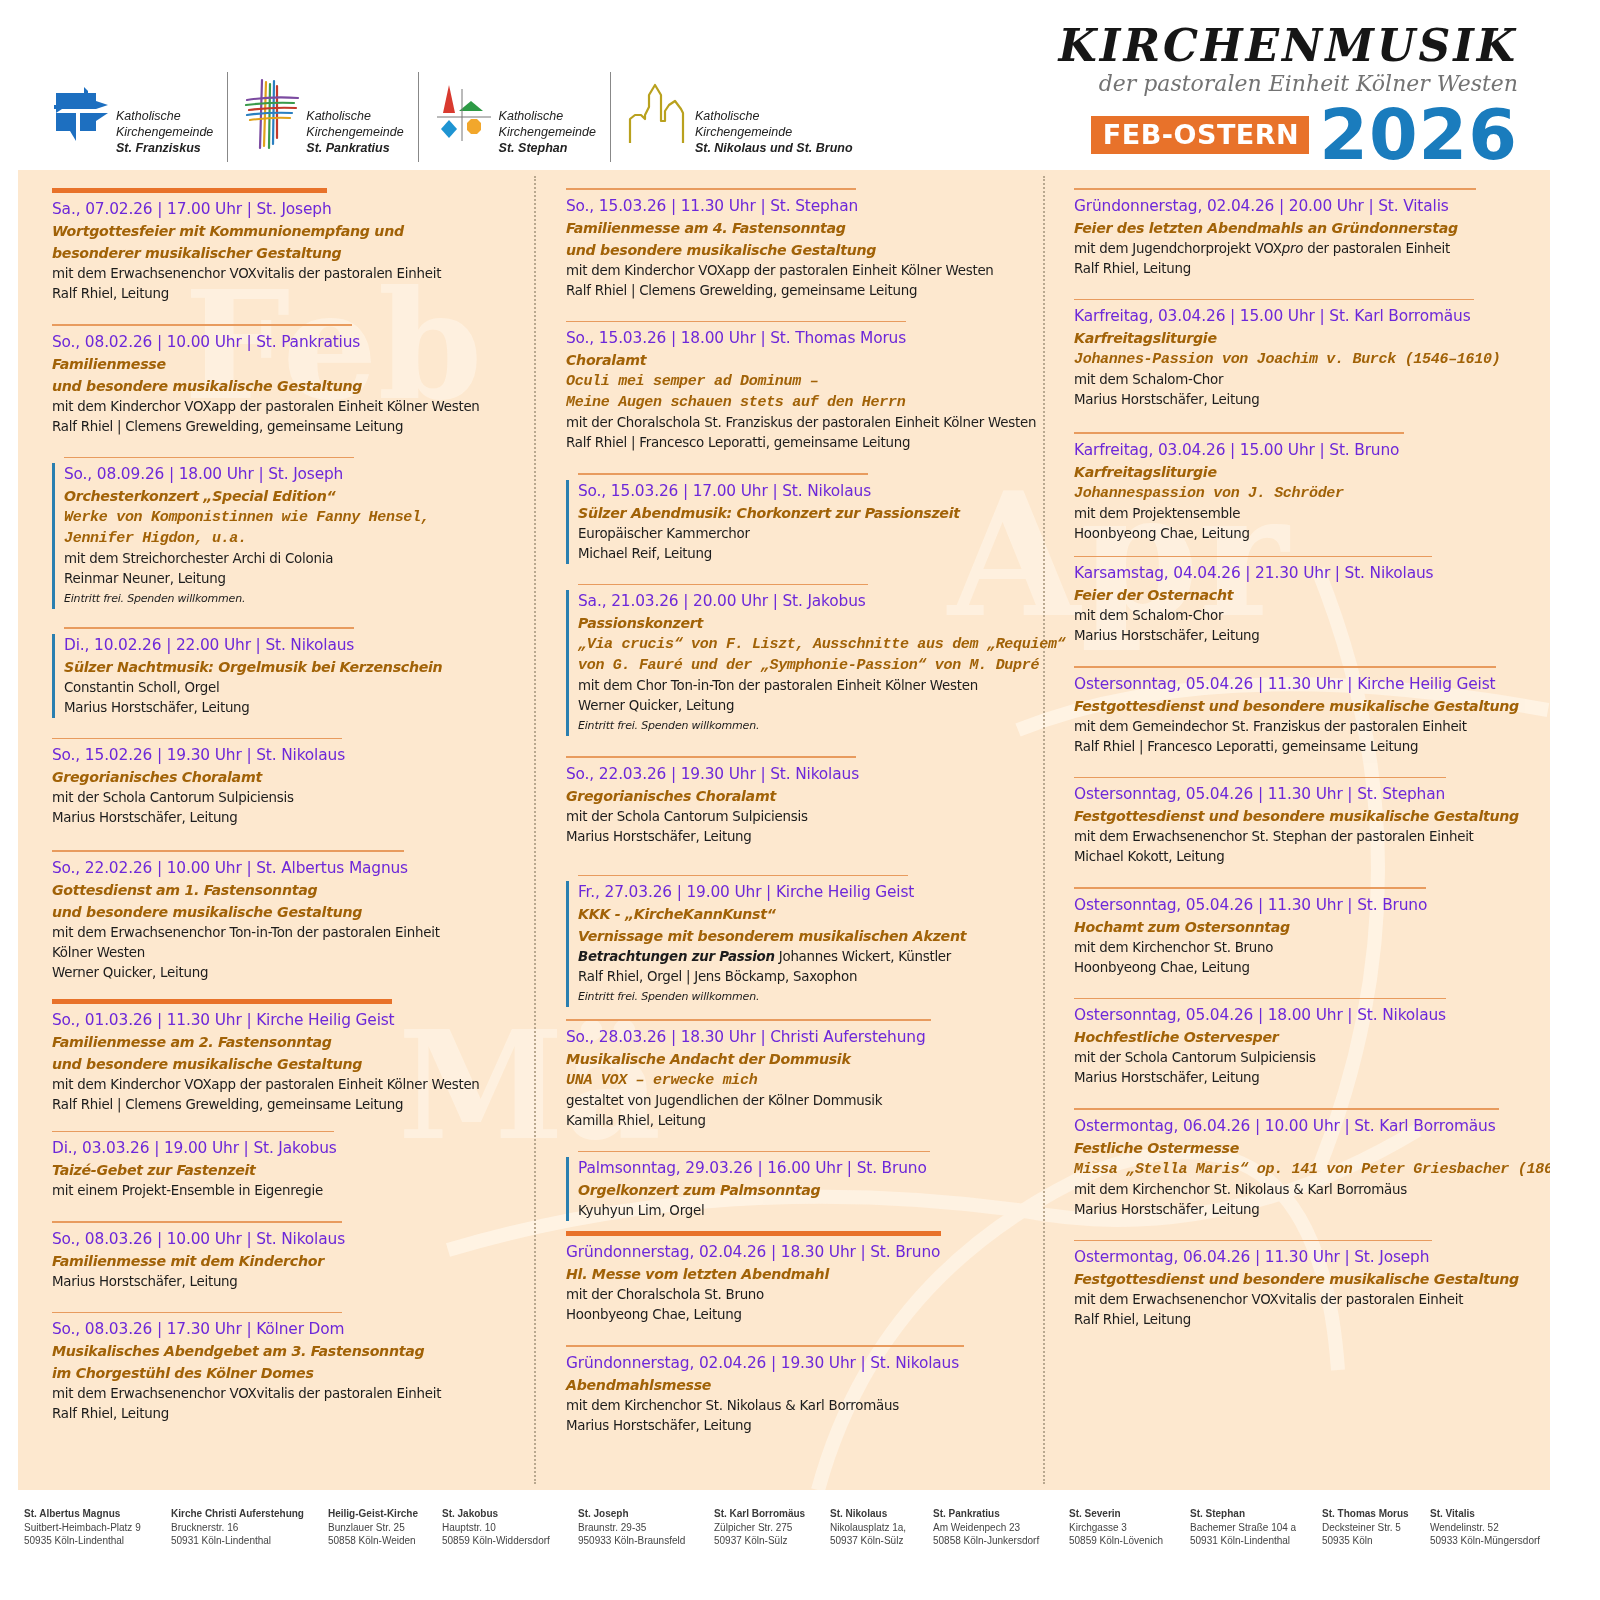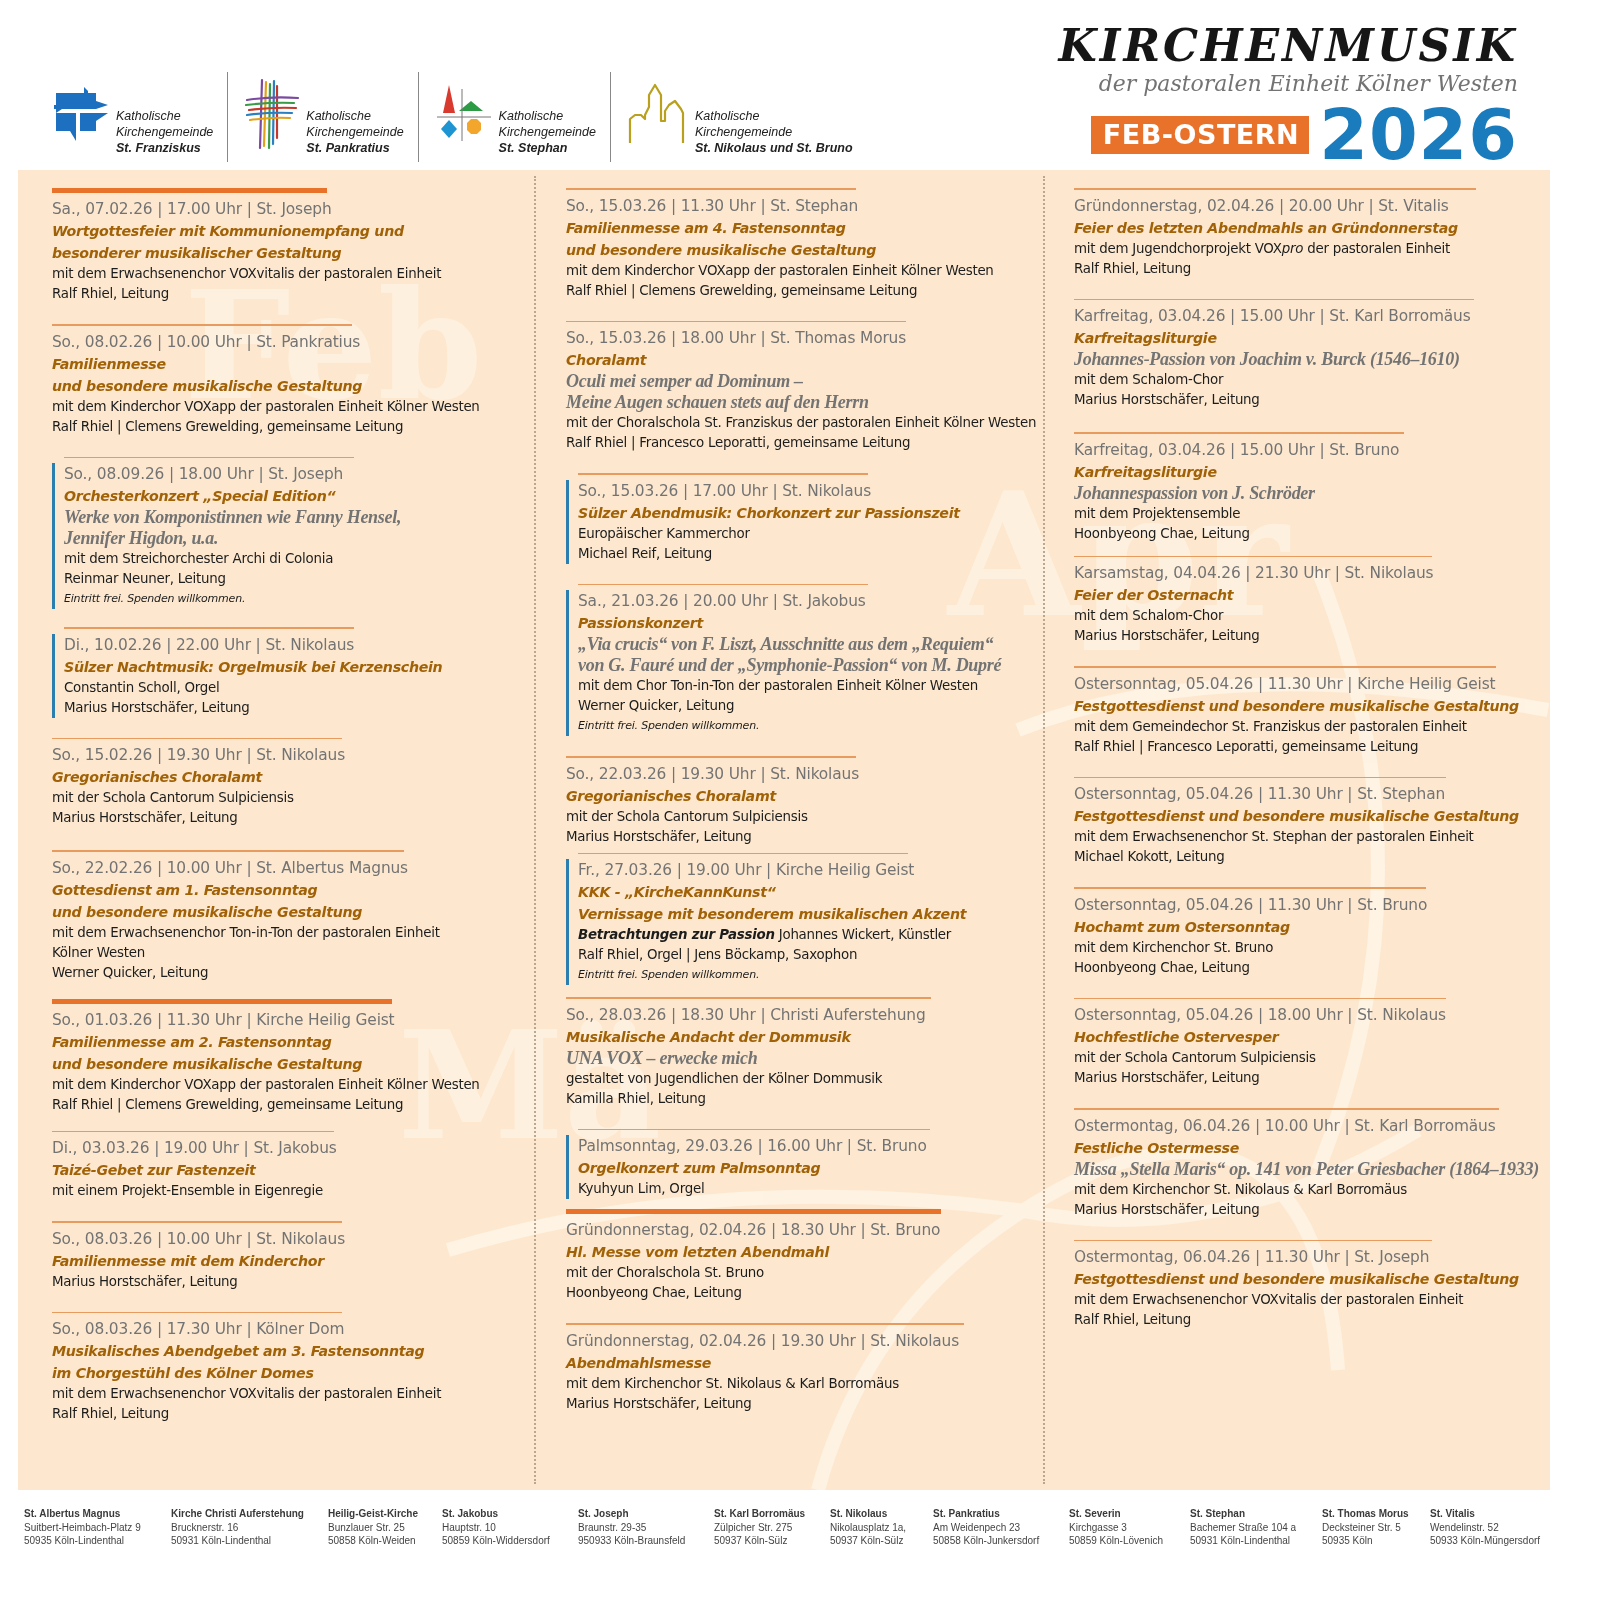--- a/index.html
+++ b/index.html
@@ -32,23 +32,23 @@
   .swoosh { position: absolute; pointer-events: none; }
 
   .col-divider { position: absolute; top: 6px; bottom: 6px; border-left: 2px dotted #b9a88f; }
 
   .column { position: absolute; top: 12px; }
   .event { position: relative; padding-top: 6px; }
   .event .rule { height: 1.5px; background: #e89b5e; margin-bottom: 5px; }
   .event.thick .rule { height: 5px; background: #e8722a; }
   .event.boxed .inner { border-left: 3px solid #2a7fb0; padding-left: 9px; }
   .event.boxed .rule { margin-left: 12px; }
-  .ev-head { font-family: "DejaVu Sans", sans-serif; font-size: 15.4px; line-height: 22px; color: #737373; white-space: nowrap; letter-spacing: -0.15px; }
+  .ev-head { font-family: "DejaVu Sans", sans-serif; font-size: 15.4px; line-height: 22px; color: #6d28d9; white-space: nowrap; letter-spacing: -0.15px; }
   .ev-title { font-family: "DejaVu Sans", sans-serif; font-style: italic; font-weight: bold; font-size: 14.2px; line-height: 22px; color: #a16207; white-space: nowrap; letter-spacing: -0.3px; }
-  .ev-work { font-family: Liberation Serif, serif; font-style: italic; font-weight: bold; font-size: 18px; line-height: 21px; color: #737373; white-space: nowrap; letter-spacing: -0.3px; }
+  .ev-work { font-family: Liberation Mono, monospace; font-style: italic; font-weight: bold; font-size: 15px; line-height: 21px; color: #a16207; white-space: nowrap; letter-spacing: -0.3px; }
   .ev-line { font-family: "DejaVu Sans", sans-serif; font-size: 13.4px; line-height: 20px; color: #1c1c1c; white-space: nowrap; letter-spacing: -0.25px; }
   .ev-note { font-family: "DejaVu Sans", sans-serif; font-style: italic; font-size: 11px; line-height: 20px; color: #1c1c1c; white-space: nowrap; letter-spacing: -0.2px; }
   .ev-line i { font-style: italic; }
   .ev-line b { font-weight: bold; font-style: italic; }
 
   
   .footer { position: absolute; left: 0; top: 1500px; width: 1600px; height: 100px; background: #fff; }
   .addr { position: absolute; top: 7px; font-family: "Liberation Sans", sans-serif; font-size: 10px; line-height: 13.5px; color: #444; white-space: nowrap; }
   .addr .n { font-weight: bold; display: block; color: #3a3a3a; }
   .addr span { display: block; }
@@ -290,21 +290,21 @@
         <div class="inner">
           <div class="ev-head">Sa., 21.03.26 | 20.00 Uhr | St. Jakobus</div>
           <div class="ev-title">Passionskonzert</div>
           <div class="ev-work">„Via crucis“  von F. Liszt, Ausschnitte aus dem „Requiem“</div>
           <div class="ev-work">von G. Fauré und der „Symphonie-Passion“ von M. Dupré</div>
           <div class="ev-line">mit dem Chor Ton-in-Ton der pastoralen Einheit Kölner Westen</div>
           <div class="ev-line">Werner Quicker, Leitung</div>
           <div class="ev-note">Eintritt frei. Spenden willkommen.</div>
         </div>
       </div>
-      <div class="event" style="margin-bottom: 0;">
+      <div class="event" style="margin-bottom: 22px;">
         <div class="rule" style="width: 290px;"></div>
         <div class="inner">
           <div class="ev-head">So., 22.03.26 | 19.30 Uhr | St. Nikolaus</div>
           <div class="ev-title">Gregorianisches Choralamt</div>
           <div class="ev-line">mit der Schola Cantorum Sulpiciensis</div>
           <div class="ev-line">Marius Horstschäfer, Leitung</div>
         </div>
       </div>
       <div class="event boxed" style="margin-bottom: 6px;">
         <div class="rule" style="width: 330px;"></div>

